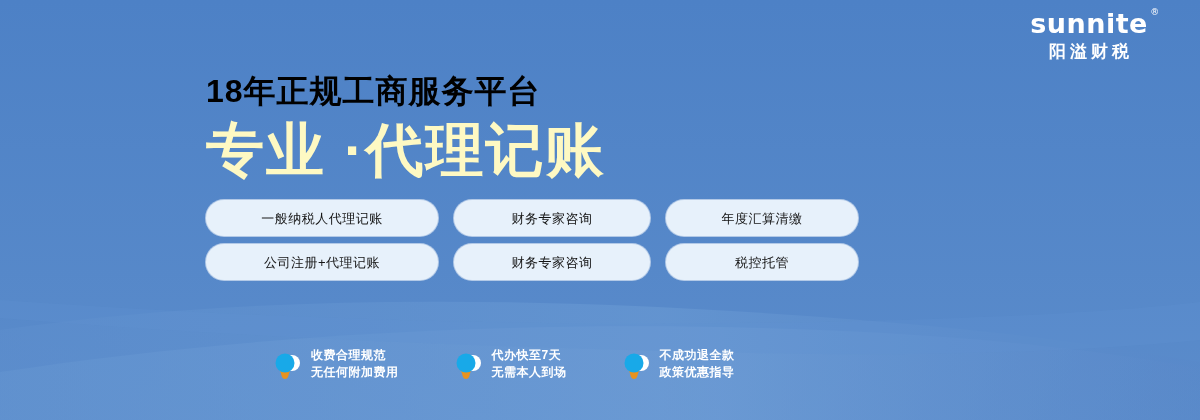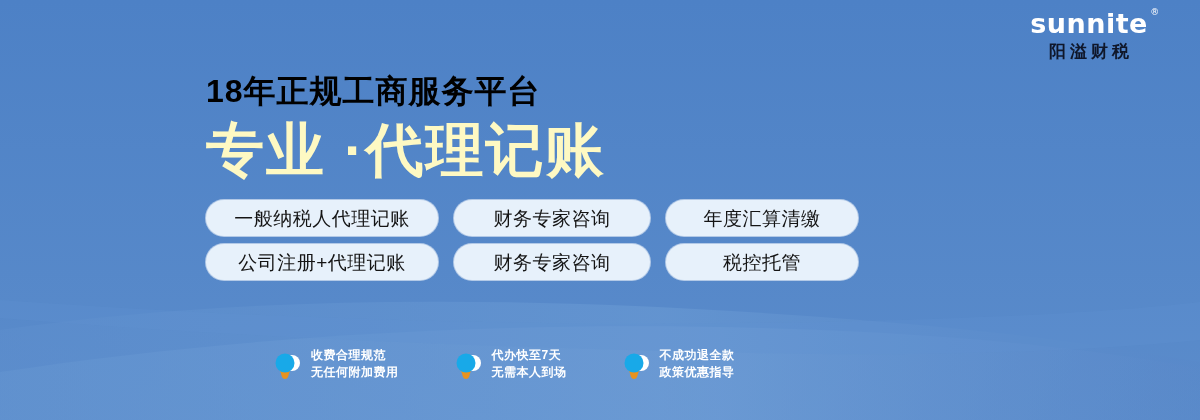--- a/index.html
+++ b/index.html
@@ -48,21 +48,21 @@
     right:-12px;
     font-size:9px;
     font-weight:400;
     line-height:1;
   }
   .logo-cn {
     margin-top:5px;
     font-size:17px;
     font-weight:700;
     letter-spacing:4px;
-    color:#0f172a;
+    color:#ffffff;
     line-height:1.1;
     padding-left:4px;
   }
 
   
   .head-wrap { position:absolute; left:206px; top:72px; }
 
   .eyebrow {
     font-size:32px;
     font-weight:700;
@@ -89,21 +89,21 @@
     display:flex;
     flex-direction:column;
     gap:8px;
   }
   .pill-row { display:flex; gap:16px; }
   .pill {
     height:36px;
     border-radius:18px;
     background:#e7f1fb;
     color:#141414;
-    font-size:19px;
+    font-size:13px;
     font-weight:400;
     display:flex;
     align-items:center;
     justify-content:center;
     line-height:1;
     letter-spacing:0.5px;
     box-shadow:0 0 0 1px rgba(255,255,255,0.55);
   }
   .pill.w1 { width:232px; }
   .pill.w2 { width:196px; }

